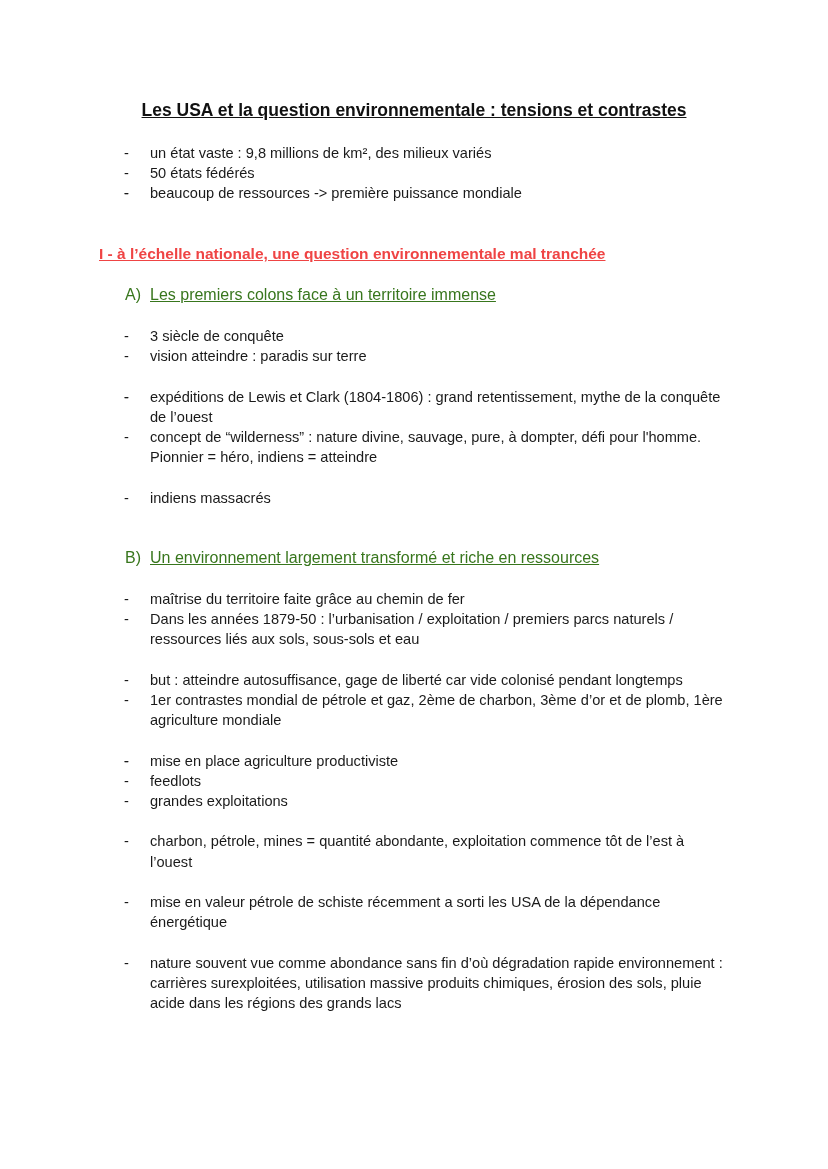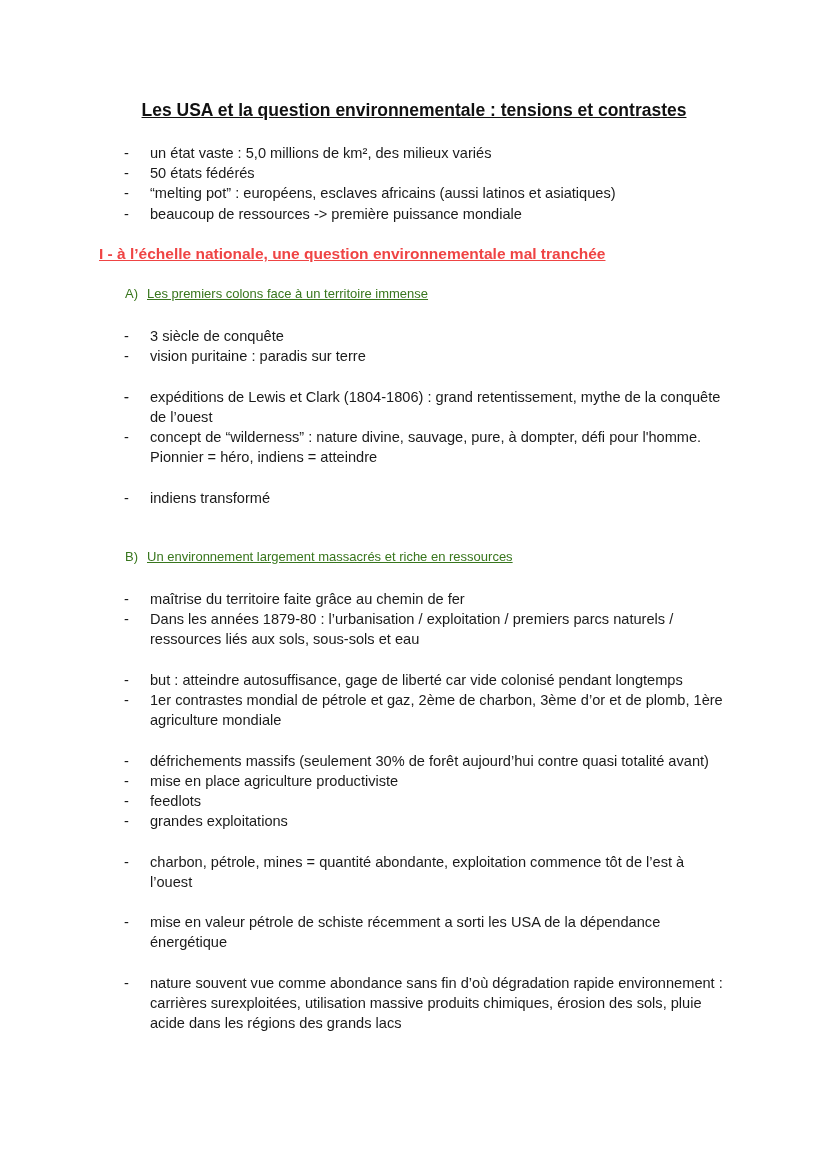--- a/index.html
+++ b/index.html
@@ -7,63 +7,63 @@
          font-family: "Liberation Sans", sans-serif; color: #1a1a1a; }
   .page { position: absolute; left: 0; top: 0; width: 816px; height: 1169px; }
   .title { position: absolute; left: 0; width: 828px; top: 100px; text-align: center;
            font-size: 17.5px; font-weight: bold; text-decoration: underline; color: #111; }
   .list { position: absolute; left: 0; margin: 0; padding: 0; list-style: none; }
   .li { position: relative; font-size: 14.6px; line-height: 20.2px; padding-left: 150px; width: 580px; }
   .li .dash { position: absolute; left: 124px; top: 0; }
   .gap { height: 20.2px; }
   .h1 { position: absolute; left: 99px; top: 245px; font-size: 15.5px; font-weight: bold;
         text-decoration: underline; color: #ef4444; }
-  .h2 { position: absolute; left: 125px; font-size: 13px; color: #38761d; }
+  .h2 { position: absolute; left: 125px; font-size: 16px; color: #38761d; }
   .h2 .txt { text-decoration: underline; margin-left: 9px; }
 </style>
 </head>
 <body>
 
 <div class="page">
   <div class="title">Les USA et la question environnementale : tensions et contrastes</div>
 
   <ul class="list" id="intro-list" style="top:143px;">
-      <li class="li"><span class="dash">-</span><span> un état vaste : 5,0 millions de km², des milieux variés</span></li>
+      <li class="li"><span class="dash">-</span><span> un état vaste : 9,8 millions de km², des milieux variés</span></li>
       <li class="li"><span class="dash">-</span><span>50 états fédérés</span></li>
-      <li class="li"><span class="dash">-</span><span>“melting pot” : européens, esclaves africains (aussi latinos et asiatiques)</span></li>
+      <li class="li"><span class="dash">-</span></li>
       <li class="li"><span class="dash">-</span><span>beaucoup de ressources -&gt; première puissance mondiale</span></li>
     </ul>
 
   <div class="h1">I - à l’échelle nationale, une question environnementale mal tranchée</div>
 
   <div class="h2" style="top:286px;">
     <span>A)</span><span class="txt">Les premiers colons face à un territoire immense</span>
   </div>
   <ul class="list" id="partA-list" style="top:326px;">
       <li class="li"><span class="dash">-</span><span>3 siècle de conquête</span></li>
-      <li class="li"><span class="dash">-</span><span>vision puritaine : paradis sur terre</span></li>
+      <li class="li"><span class="dash">-</span><span>vision atteindre : paradis sur terre</span></li>
       <li class="gap"></li>
       <li class="li"><span class="dash">-</span></li>
       <li class="li"><span class="dash">-</span><span>expéditions de Lewis et Clark (1804-1806) : grand retentissement, mythe de la conquête de l’ouest</span></li>
       <li class="li"><span class="dash">-</span><span>concept de “wilderness” : nature divine, sauvage, pure, à dompter, défi pour l'homme. Pionnier = héro, indiens = atteindre</span></li>
       <li class="gap"></li>
-      <li class="li"><span class="dash">-</span><span>indiens transformé</span></li>
+      <li class="li"><span class="dash">-</span><span>indiens massacrés</span></li>
     </ul>
 
   <div class="h2" style="top:549px;">
-    <span>B)</span><span class="txt">Un environnement largement massacrés et riche en ressources</span>
+    <span>B)</span><span class="txt">Un environnement largement transformé et riche en ressources</span>
   </div>
   <ul class="list" id="partB-list" style="top:589px;">
       <li class="li"><span class="dash">-</span><span>maîtrise du territoire faite grâce au chemin de fer</span></li>
-      <li class="li"><span class="dash">-</span><span>Dans les années 1879-80 : l’urbanisation / exploitation / premiers parcs naturels / ressources liés aux sols, sous-sols et eau</span></li>
+      <li class="li"><span class="dash">-</span><span>Dans les années 1879-50 : l’urbanisation / exploitation / premiers parcs naturels / ressources liés aux sols, sous-sols et eau</span></li>
       <li class="gap"></li>
       <li class="li"><span class="dash">-</span><span>but : atteindre autosuffisance, gage de liberté car vide colonisé pendant longtemps</span></li>
       <li class="li"><span class="dash">-</span><span>1er contrastes mondial de pétrole et gaz, 2ème de charbon, 3ème d’or et de plomb, 1ère agriculture mondiale</span></li>
       <li class="gap"></li>
-      <li class="li"><span class="dash">-</span><span>défrichements massifs (seulement 30% de forêt aujourd’hui contre quasi totalité avant)</span></li>
+      <li class="li"><span class="dash">-</span></li>
       <li class="li"><span class="dash">-</span><span>mise en place agriculture productiviste</span></li>
       <li class="li"><span class="dash">-</span><span>feedlots</span></li>
       <li class="li"><span class="dash">-</span><span>grandes exploitations</span></li>
       <li class="gap"></li>
       <li class="li"><span class="dash">-</span><span>charbon, pétrole, mines = quantité abondante, exploitation commence tôt de l’est à l’ouest</span></li>
       <li class="gap"></li>
       <li class="li"><span class="dash">-</span><span>mise en valeur pétrole de schiste récemment a sorti les USA de la dépendance énergétique</span></li>
       <li class="gap"></li>
       <li class="li"><span class="dash">-</span><span>nature souvent vue comme abondance sans fin d’où dégradation rapide environnement : carrières surexploitées, utilisation massive produits chimiques, érosion des sols, pluie acide dans les régions des grands lacs</span></li>
     </ul>

